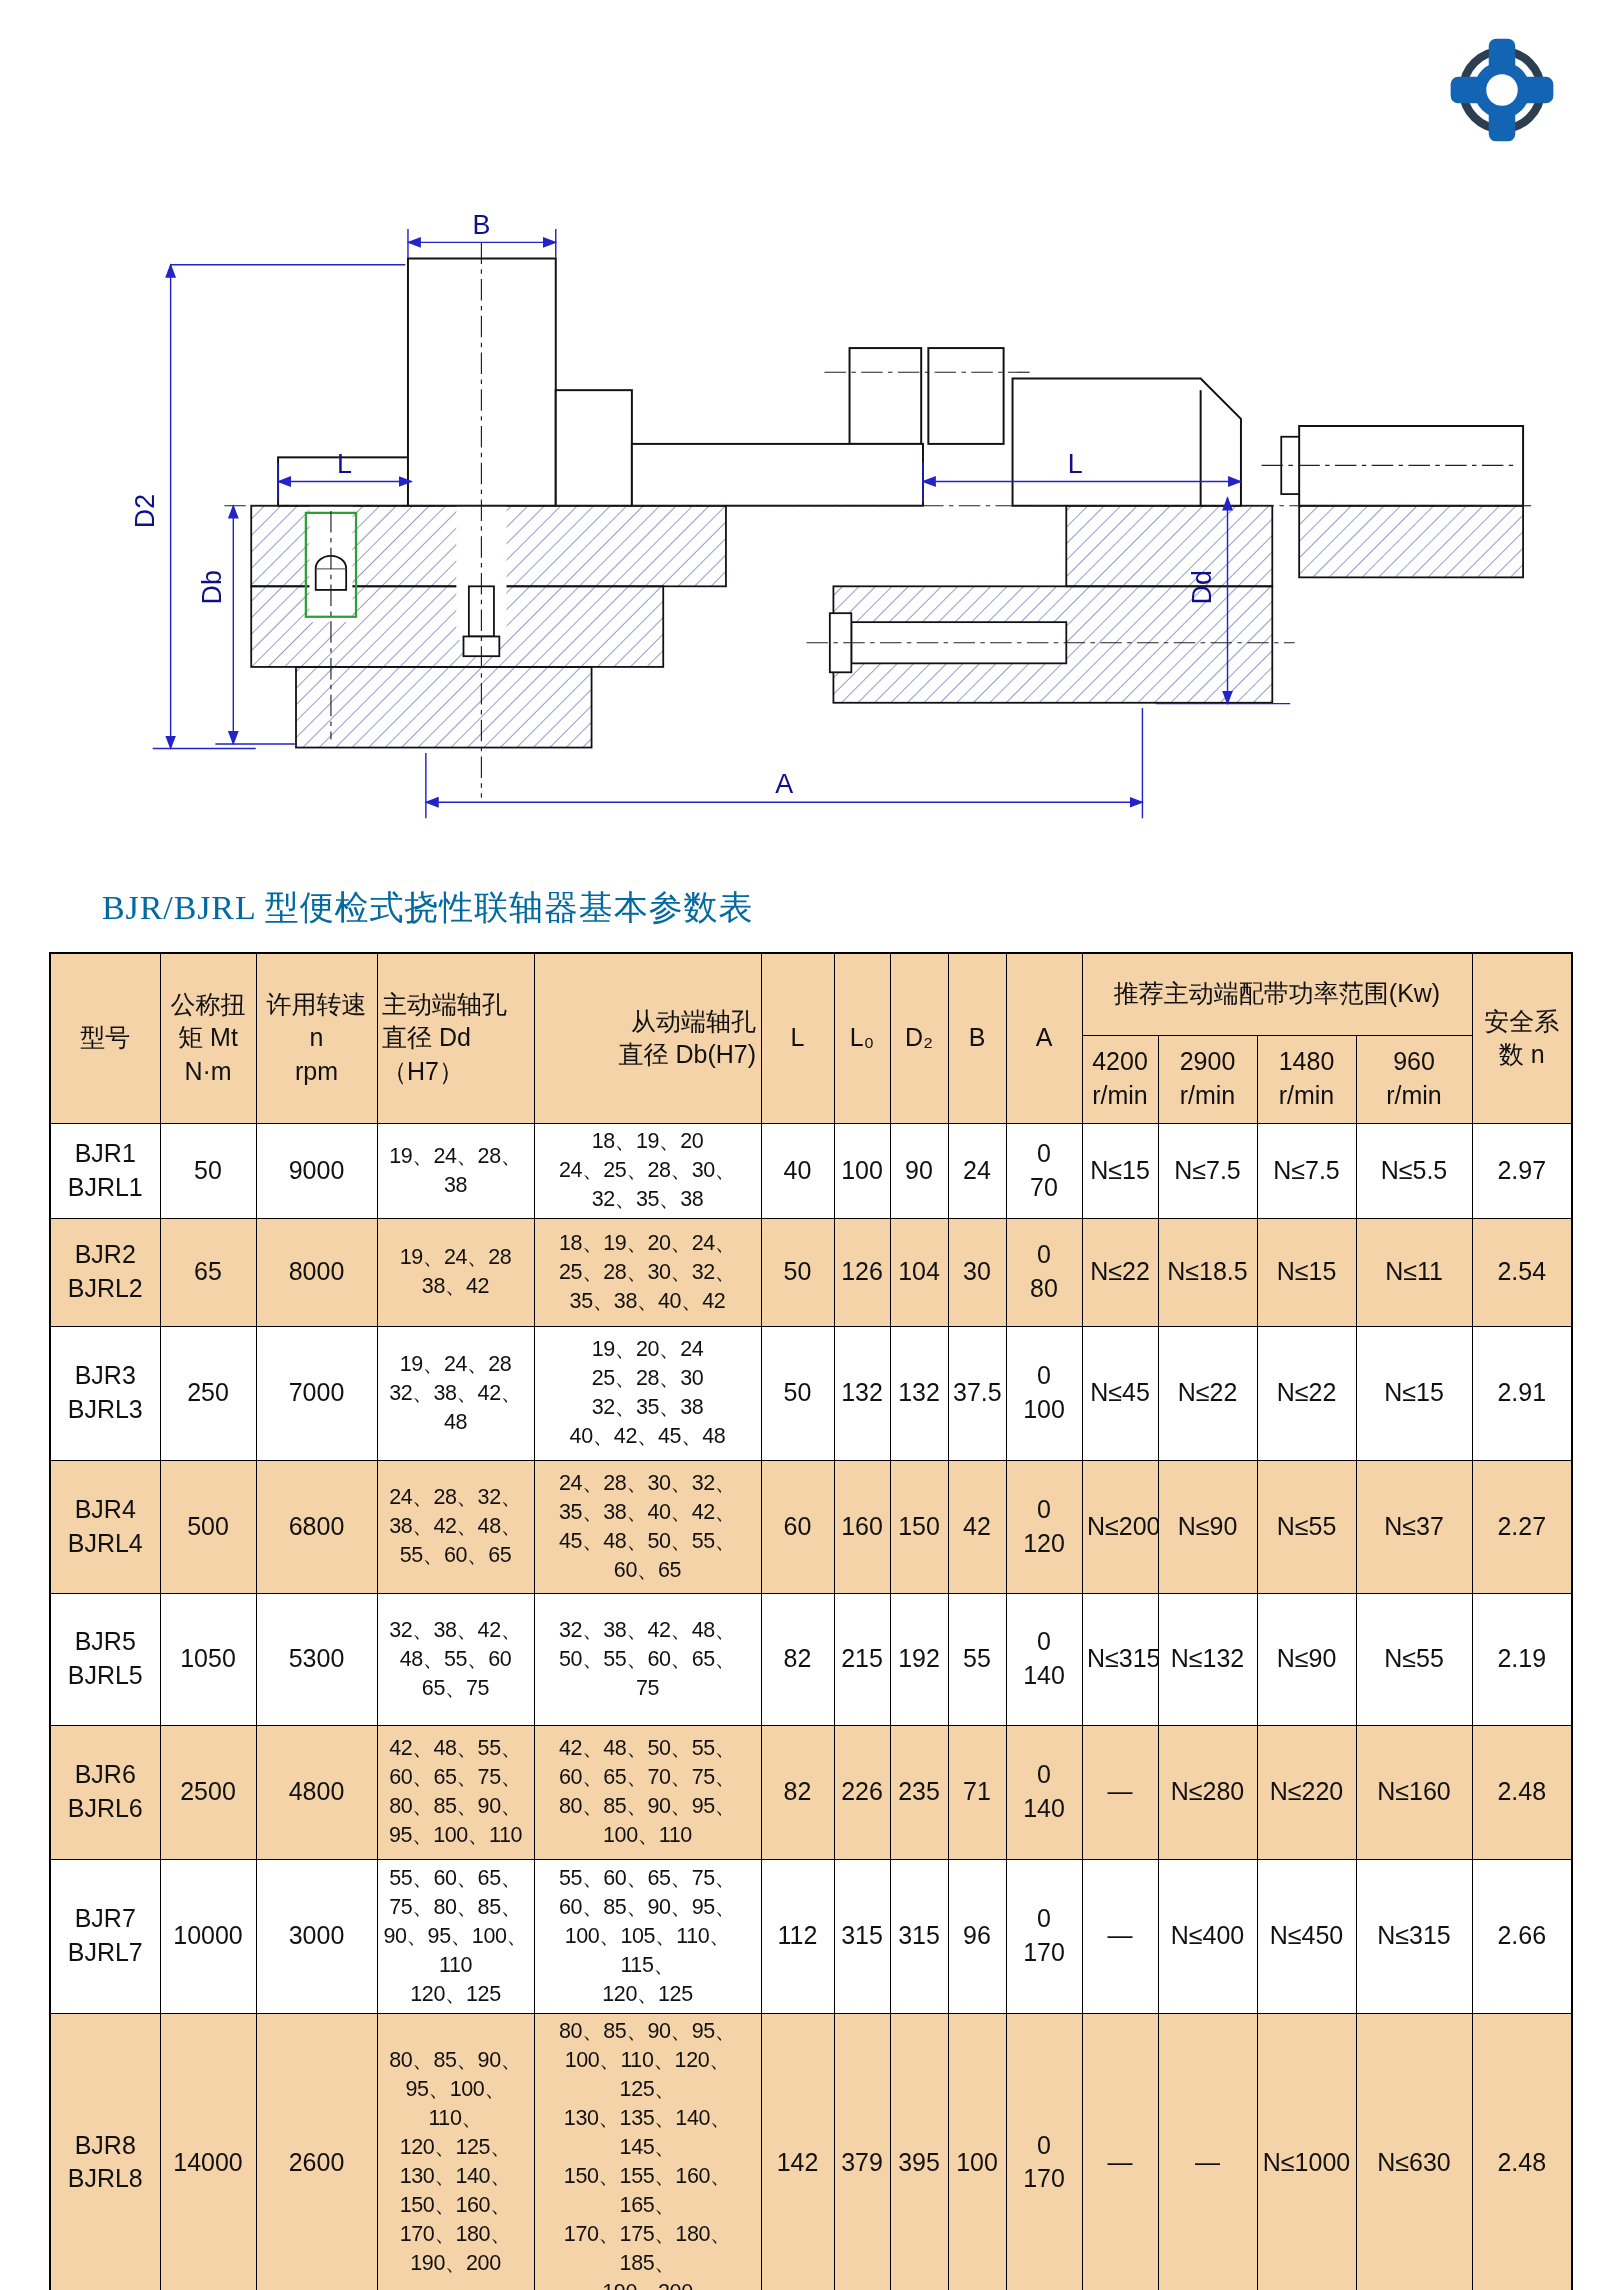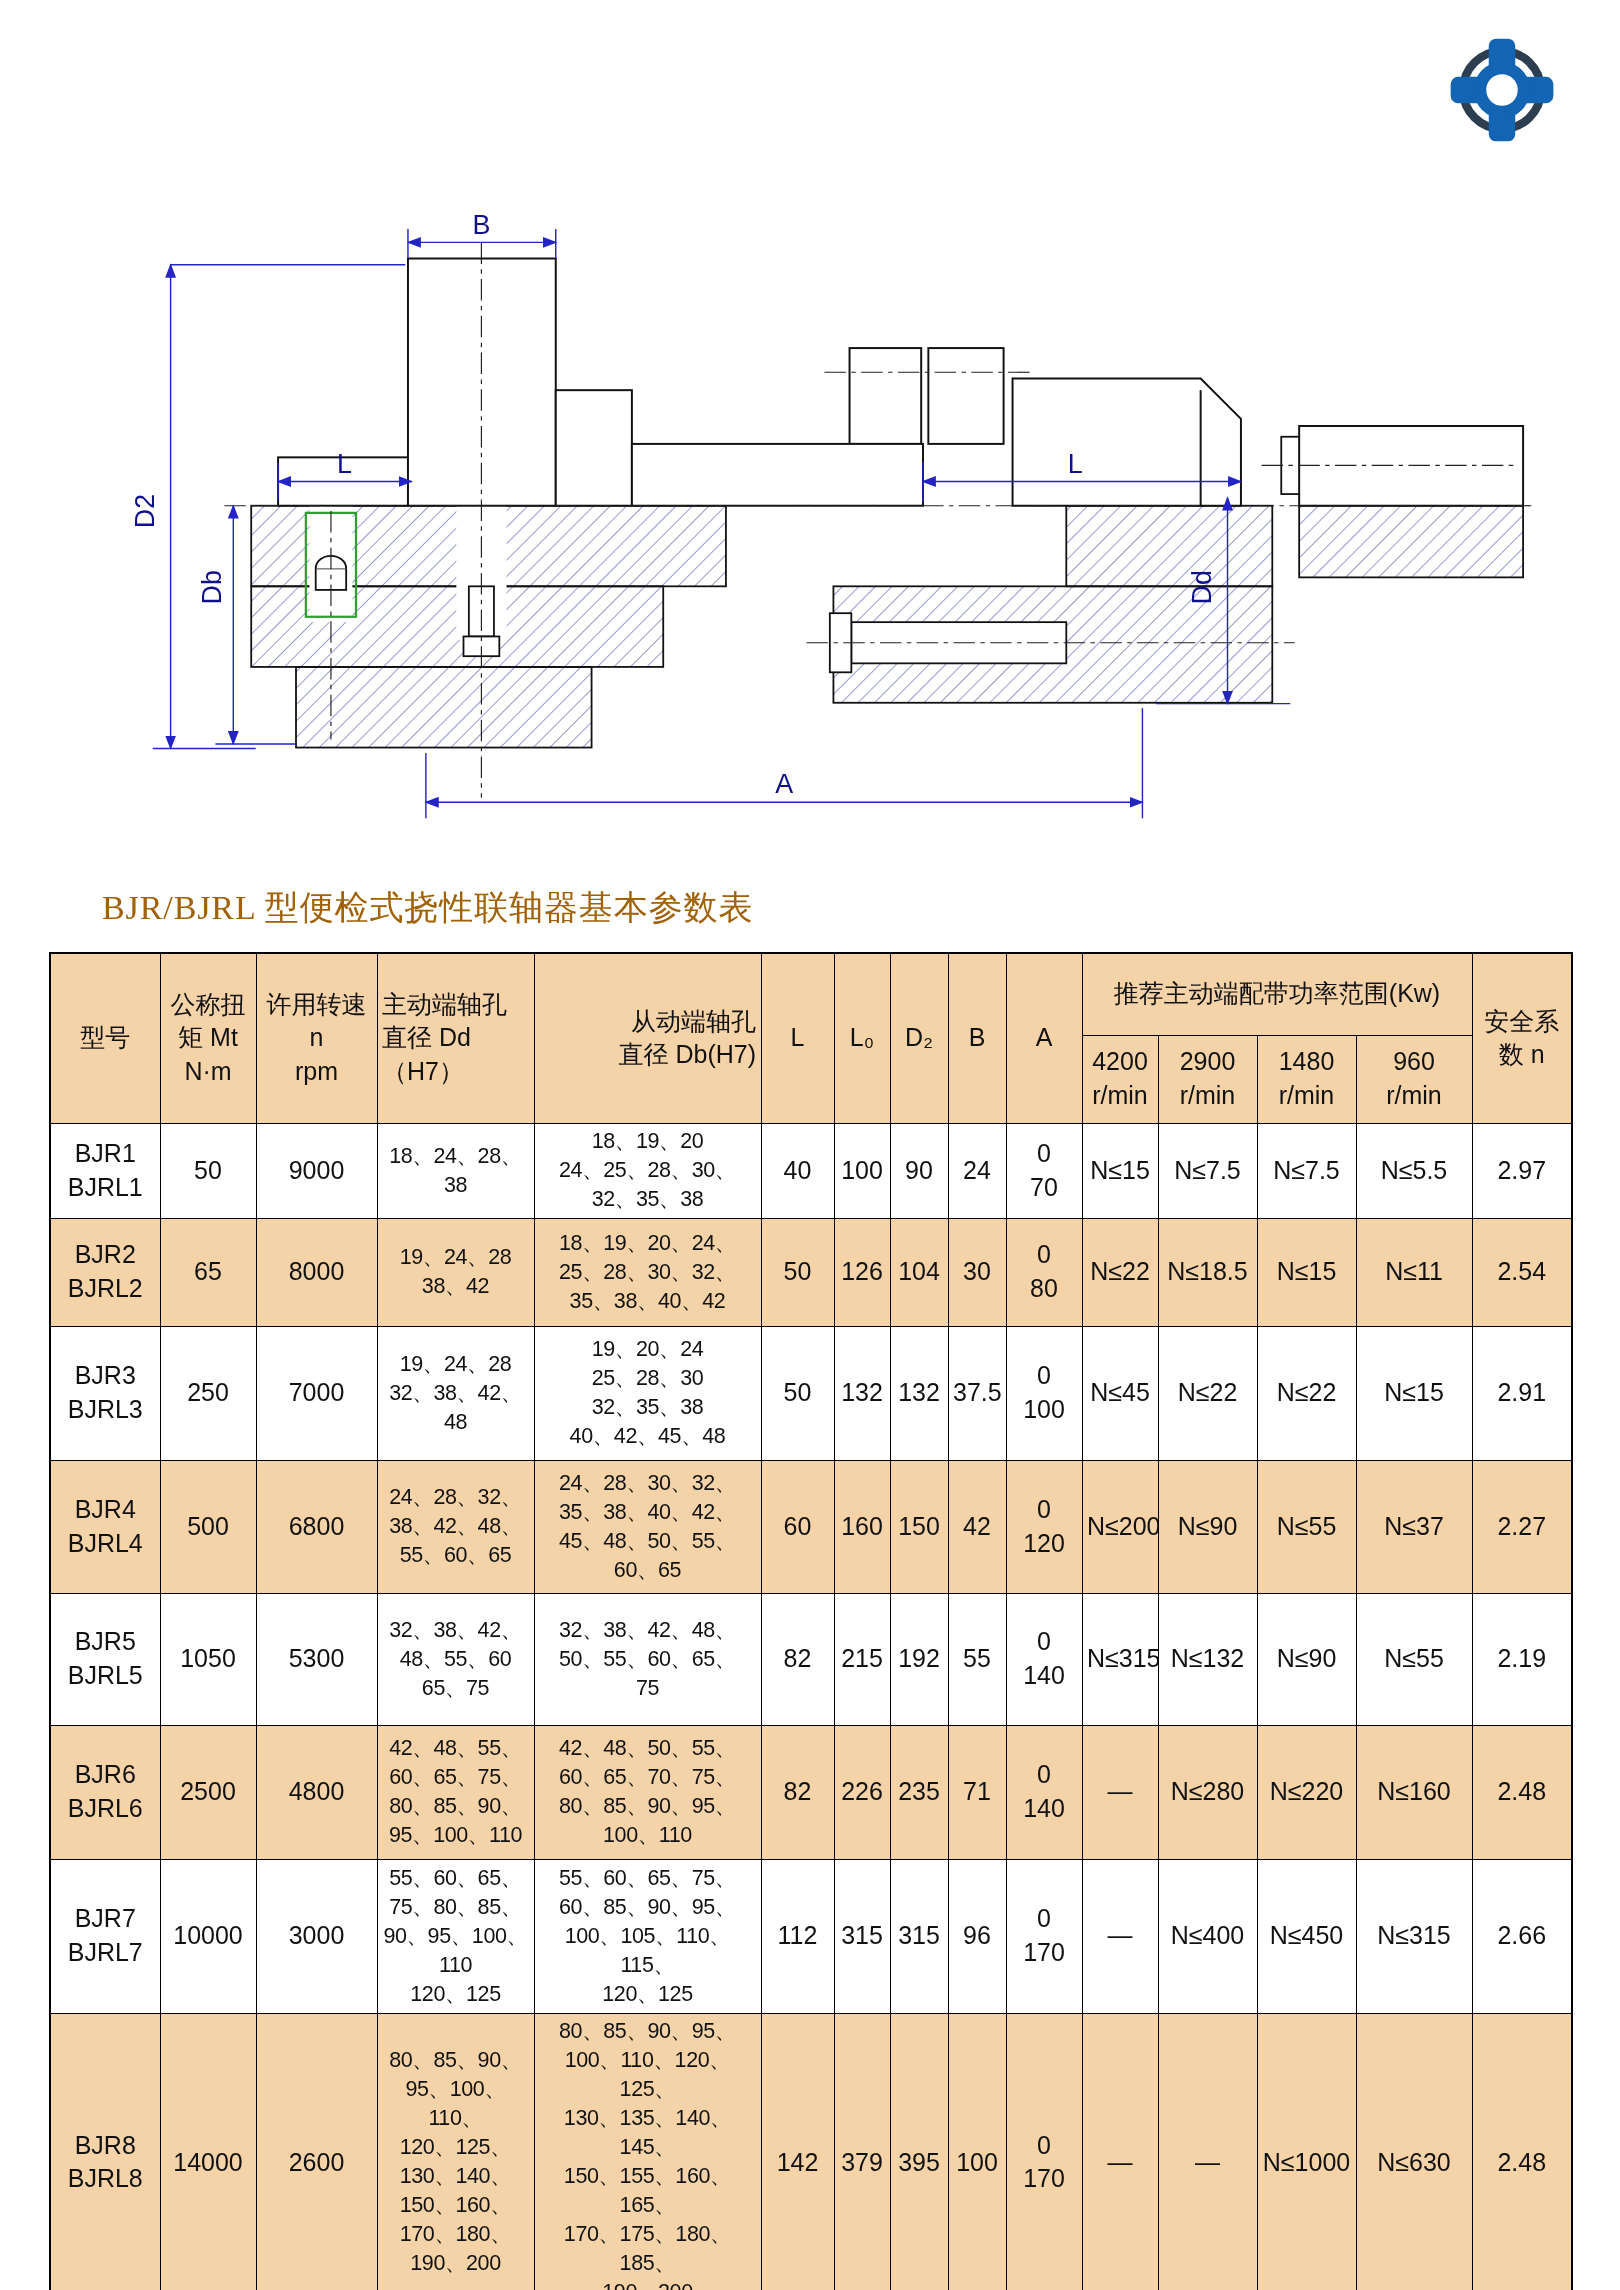--- a/index.html
+++ b/index.html
@@ -5,21 +5,21 @@
   html,body{margin:0;padding:0;background:#e8e8e8;}
   #page{position:relative;width:1620px;height:2291px;background:#ffffff;
         font-family:"Liberation Sans","DejaVu Sans",sans-serif;color:#111;overflow:hidden;}
   
   #doc-title{position:absolute;left:95px;top:106px;font-size:36px;font-weight:bold;
              color:#3e7cc1;letter-spacing:1.8px;}
   #logo{position:absolute;left:1444px;top:32px;width:116px;height:116px;}
   
   #drawing{position:absolute;left:90px;top:202px;}
   
-  #table-title{position:absolute;left:102px;top:885px;font-size:34px;color:#a16207;
+  #table-title{position:absolute;left:102px;top:885px;font-size:34px;color:#0369a1;
                font-family:"Liberation Serif","DejaVu Serif",serif;letter-spacing:0.9px;}
   
   #params{position:absolute;left:49px;top:952px;border-collapse:collapse;table-layout:fixed;
           width:1522px;font-size:25px;}
   #params th,#params td{border:1.8px solid #000;white-space:pre-line;vertical-align:middle;
           text-align:center;padding:3.6px 4.5px;line-height:1.35;font-weight:normal;overflow:hidden;}
   #params{border:2.7px solid #000;}
   .peach{background:#f5d3a9;}
   .white{background:#ffffff;}
   td.c-dd,td.c-db{font-size:21.5px;text-align:left;vertical-align:top;line-height:1.38;
@@ -193,21 +193,21 @@
 r/min</th>
       <th class="h-rmin">960
 r/min</th>
     </tr>
 
     <tr class="white" style="height:84px">
       <td class="c-model">BJR1
 BJRL1</td>
       <td>50</td>
       <td>9000</td>
-      <td class="c-dd ta-center">18、24、28、
+      <td class="c-dd ta-center">19、24、28、
 38</td>
       <td class="c-db">18、19、20
 24、25、28、30、
 32、35、38</td>
       <td class="c-l">40</td>
       <td class="c-l0">100</td>
       <td>90</td>
       <td>24</td>
       <td>0
 70</td>

